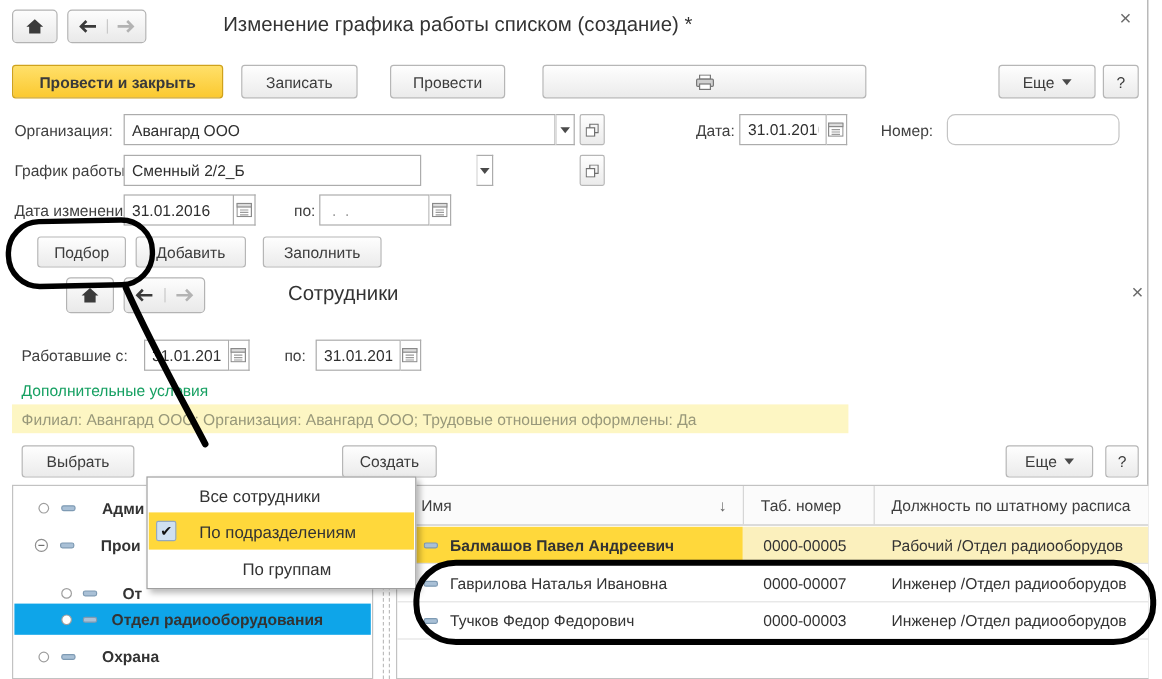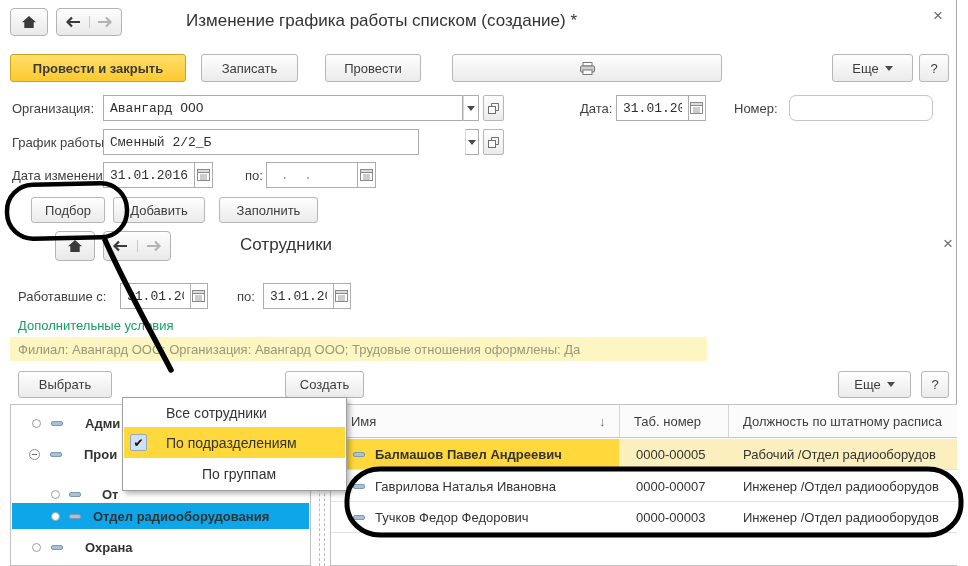--- a/index.html
+++ b/index.html
@@ -33,21 +33,21 @@
   }
   .btn-dotted { border:1px dotted #3f3f3f; background:linear-gradient(#fefefe,#f0f0f0); }
   .caret { width:0; height:0; border:4px solid transparent; border-top:5px solid #4a4a4a; margin-top:4px; display:inline-block; }
 
   .wtitle { font-size:17px; color:#333; white-space:nowrap; }
   .closex { font-size:17px; color:#6b6b6b; line-height:14px; cursor:default; }
 
   .lbl { font-size:13px; color:#3f3f3f; white-space:nowrap; }
 
   
-  .fld { display:flex; align-items:stretch;font-family:Liberation Mono, monospace; }
+  .fld { display:flex; align-items:stretch; }
   .fld .txt {
     border:1px solid #acacac; background:#fff; font-family:inherit;
     font-size:13px; color:#2f2f2f; padding:0 6px; width:100%; height:26px; outline:none;
   }
   .fld .endbtn {
     border:1px solid #acacac; border-left:none; background:#fff;
     display:flex; align-items:center; justify-content:center;
   }
   .combo-arrow {
     border:1px solid #acacac; border-left:1px solid #d7d7d7; background:#fff;
@@ -178,21 +178,21 @@
             <path d="M3 6 H10 M3 8 H10 M3 10 H10" stroke="#9a9a9a"></path>
           </svg>
       </span>
     </div>
     <div class="abs lbl" style="left:734px;top:101px;">Номер:</div>
     <div class="abs fld rounded" style="left:789px;top:95px;width:144px;">
       <input class="txt" style="border-radius: 7px; border-color: rgb(196, 196, 196);" value="">
     </div>
 
     <div class="abs lbl" style="left:12px;top:135px;">График работы:</div>
-    <div class="abs fld" style="left:103px;top:129px;width:376px;gap:46px;">
+    <div class="abs fld" style="left:103px;top:129px;width:308px;gap:46px;">
       <input class="txt" readonly="" value="Сменный 2/2_Б" style="">
       <span class="combo-arrow">
           <span class="caret" style="margin-top:5px;"></span>
         </span>
     </div>
     <div class="abs endbtn btn" style="left:483px;top:129px;width:21px;height:26px;border-radius:2px;">
       <svg width="11" height="11" viewBox="0 0 11 11">
           <rect x="0.5" y="3.5" width="7" height="7" fill="#fff" stroke="#6f6f6f"></rect>
           <path d="M3.5 3.5 V0.5 H10.5 V7.5 H7.5" fill="none" stroke="#6f6f6f"></path>
         </svg>

